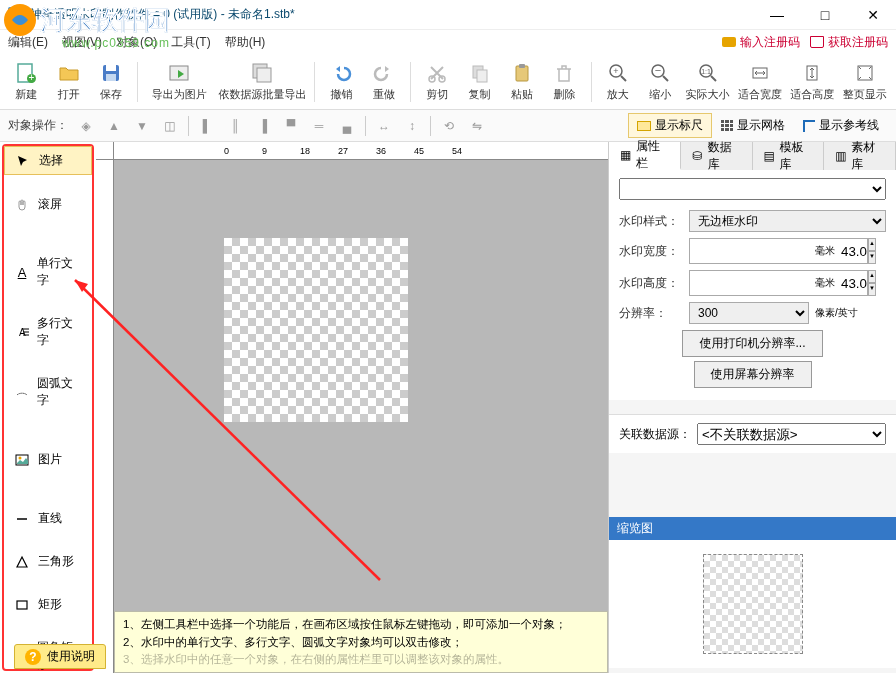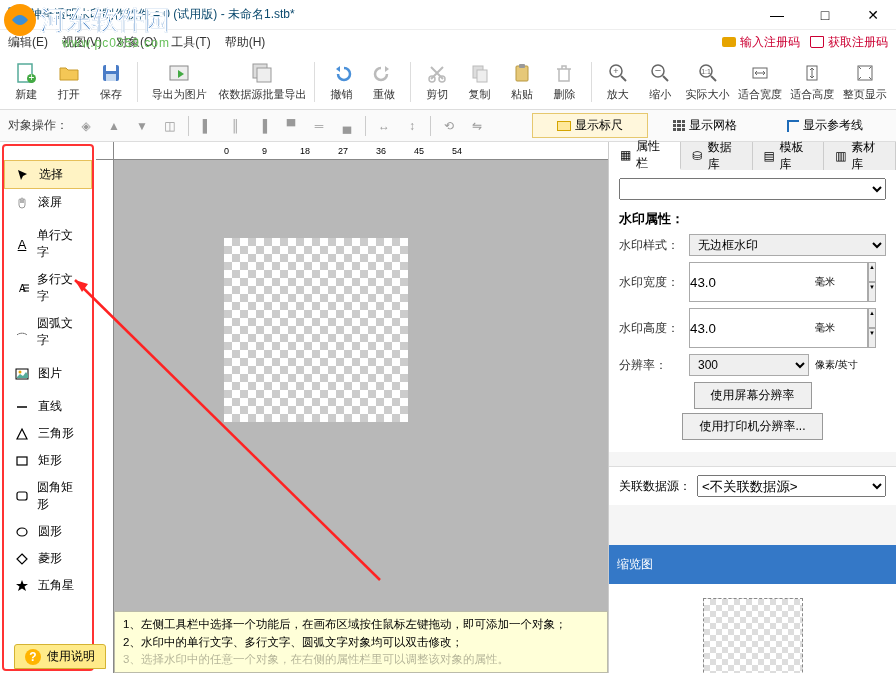--- a/index.html
+++ b/index.html
@@ -28,30 +28,30 @@
 .tool-btn.wide { width: 80px; }
 .tool-icon { width: 24px; height: 24px; display: flex; align-items: center; justify-content: center; }
 .tool-label { font-size: 11px; color: #333; white-space: nowrap; }
 .tool-sep { width: 1px; height: 40px; background: #ddd; margin: 0 2px; }
 
 .subtoolbar { height: 32px; display: flex; align-items: center; padding: 0 8px; gap: 8px; border-bottom: 1px solid #ddd; background: #fafafa; }
 .sub-label { font-size: 12px; color: #444; }
 .sub-icon { width: 20px; height: 20px; display: flex; align-items: center; justify-content: center; color: #999; }
 .sub-sep { width: 1px; height: 20px; background: #ccc; }
 .sub-right { margin-left: auto; display: flex; gap: 0; }
-.sub-toggle { display: flex; align-items: center; gap: 4px; padding: 3px 24px; cursor: pointer; border: 1px solid transparent; font-size: 12px; }
+.sub-toggle { display: flex; align-items: center; gap: 4px; padding: 3px 8px; cursor: pointer; border: 1px solid transparent; font-size: 12px; }
 .sub-toggle.active { border: 1px solid #e6c86e; background: #fff7dc; }
 .ruler-icon { width: 14px; height: 10px; border: 1px solid #d4a400; background: #ffe89a; }
 .grid-icon { width: 12px; height: 12px; display: grid; grid-template: repeat(3,1fr)/repeat(3,1fr); gap: 1px; }
 .grid-icon span { background: #555; }
 .guide-icon { width: 12px; height: 12px; border-top: 2px solid #1e6bb8; border-left: 2px solid #1e6bb8; }
 
 .main { display: flex; height: calc(673px - 30px - 24px - 56px - 32px); }
 
-.left-tools { width: 92px; border: 2px solid #ff3333; border-radius: 4px; margin: 2px; padding: 14px 0; display: flex; flex-direction: column; gap: 0; }
+.left-tools { width: 92px; border: 2px solid #ff3333; border-radius: 4px; margin: 2px; padding: 0 0; display: flex; flex-direction: column; gap: 16px; }
 .lt-item { display: flex; align-items: center; gap: 8px; padding: 5px 10px; cursor: pointer; font-size: 12px; }
 .lt-item.selected { background: #fff3c4; border: 1px solid #e6c05a; }
 .lt-icon { width: 16px; height: 16px; display: flex; align-items: center; justify-content: center; }
 .lt-spacer { height: 6px; }
 
 .canvas-area { flex: 1; background: #b8b8b8; position: relative; overflow: hidden; }
 .ruler-h { position: absolute; top: 0; left: 18px; right: 0; height: 18px; background: #fff; border-bottom: 1px solid #888; font-size: 9px; }
 .ruler-h .tick { position: absolute; top: 4px; font-size: 9px; }
 .ruler-v { position: absolute; top: 18px; left: 0; width: 18px; bottom: 0; background: #fff; border-right: 1px solid #888; }
 .ruler-corner { position: absolute; top: 0; left: 0; width: 18px; height: 18px; background: #fff; border-right: 1px solid #888; border-bottom: 1px solid #888; }
@@ -73,32 +73,32 @@
 
 .panel-body { padding: 8px 10px; background: #fff; }
 .select-row { margin-bottom: 10px; }
 .select-row select { width: 100%; height: 22px; font-size: 12px; }
 .section-title { font-weight: bold; font-size: 13px; margin: 8px 0 6px; }
 .prop-row { display: flex; align-items: center; gap: 6px; margin-bottom: 6px; font-size: 12px; }
 .prop-label { width: 64px; color: #333; }
 .prop-input { flex: 1; display: flex; }
 .prop-input select, .prop-input input { width: 100%; height: 22px; font-size: 12px; padding: 0 4px; border: 1px solid #aaa; }
 .num-input { display: flex; width: 120px; }
-.num-input input { flex: 1; border: 1px solid #aaa; height: 40px; }
+.num-input input { flex: 1; text-align: right; border: 1px solid #aaa; height: 26px; }
 .spinner { width: 16px; display: flex; flex-direction: column; }
 .spinner div { flex: 1; border: 1px solid #aaa; font-size: 6px; text-align: center; cursor: pointer; background: #eee; line-height: 9px; }
 .unit { width: 48px; font-size: 10px; }
 .btn-row { display: flex; justify-content: center; margin: 4px 0; }
 .btn { padding: 4px 16px; border: 1px solid #999; background: #f0f0f0; cursor: pointer; font-size: 12px; }
 
 .datasource-row { padding: 8px 10px; display: flex; align-items: center; gap: 6px; font-size: 12px; border-top: 1px solid #ddd; background: #fff; margin-top: 14px; }
 .datasource-row select { flex: 1; height: 22px; }
 
 .preview-section { margin-top: 40px; }
-.preview-header { background: #3478c7; color: #fff; padding: 11px 8px; font-size: 12px; }
+.preview-header { background: #3478c7; color: #fff; padding: 3px 8px; font-size: 12px; margin-top: 24px; }
 .preview-body { background: #fff; padding: 14px 0; display: flex; justify-content: center; }
 .preview-thumb { width: 100px; height: 100px; border: 1px dashed #888;
   background-image: linear-gradient(45deg, #ddd 25%, transparent 25%), linear-gradient(-45deg, #ddd 25%, transparent 25%), linear-gradient(45deg, transparent 75%, #ddd 75%), linear-gradient(-45deg, transparent 75%, #ddd 75%);
   background-size: 12px 12px; background-position: 0 0, 0 6px, 6px -6px, -6px 0; background-color: #fff; }
 
 .bottom-help-btn { position: absolute; bottom: 4px; left: 14px; display: flex; align-items: center; gap: 6px; background: #ffeb8a; border: 1px solid #d4b333; border-radius: 3px 3px 0 0; padding: 3px 10px; font-size: 12px; cursor: pointer; }
 .qmark { width: 16px; height: 16px; border-radius: 50%; background: #ffb400; color: #fff; text-align: center; line-height: 16px; font-weight: bold; }
 
 svg { display: block; }
 </style>
@@ -506,21 +506,20 @@
           <span class="tab-icon">▤</span>
           <span>模板库</span>
         </div>
       <div class="panel-tab">
           <span class="tab-icon">▥</span>
           <span>素材库</span>
         </div>
     </div>
     <div class="panel-body">
       <div class="select-row"><select><option></option></select></div>
-      <div class="section-title">水印属性：</div>
       <div class="prop-row">
         <span class="prop-label">水印样式：</span>
         <div class="prop-input">
             <select><option>无边框水印</option></select>
           </div>
       </div>
       <div class="prop-row">
         <span class="prop-label">水印宽度：</span>
         <div class="num-input">
             <input value="43.0" style="">
@@ -543,24 +542,24 @@
         <span class="unit">毫米</span>
       </div>
       <div class="prop-row">
         <span class="prop-label">分辨率：</span>
         <div class="prop-input" style="width:120px;flex:none">
             <select><option>300</option></select>
           </div>
         <span class="unit" style="width:auto">像素/英寸</span>
       </div>
       <div class="btn-row">
+          <button class="btn">使用打印机分辨率...</button>
+        </div>
+      <div class="btn-row">
           <button class="btn">使用屏幕分辨率</button>
-        </div>
-      <div class="btn-row">
-          <button class="btn">使用打印机分辨率...</button>
         </div>
     </div>
     <div class="datasource-row">
       <span>关联数据源：</span>
       <select><option>&lt;不关联数据源&gt;</option></select>
     </div>
     <div class="preview-section">
       <div class="preview-header">缩览图</div>
       <div class="preview-body">
           <div class="preview-thumb"></div>

